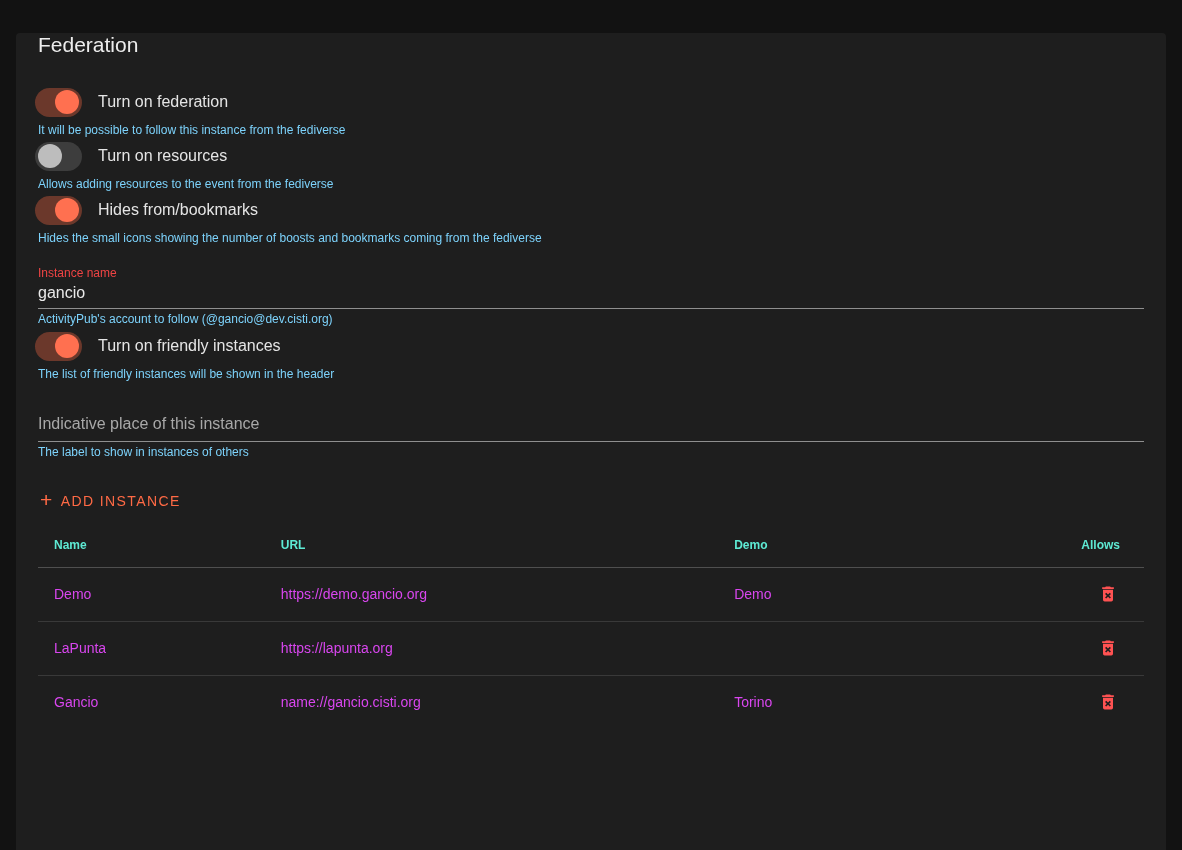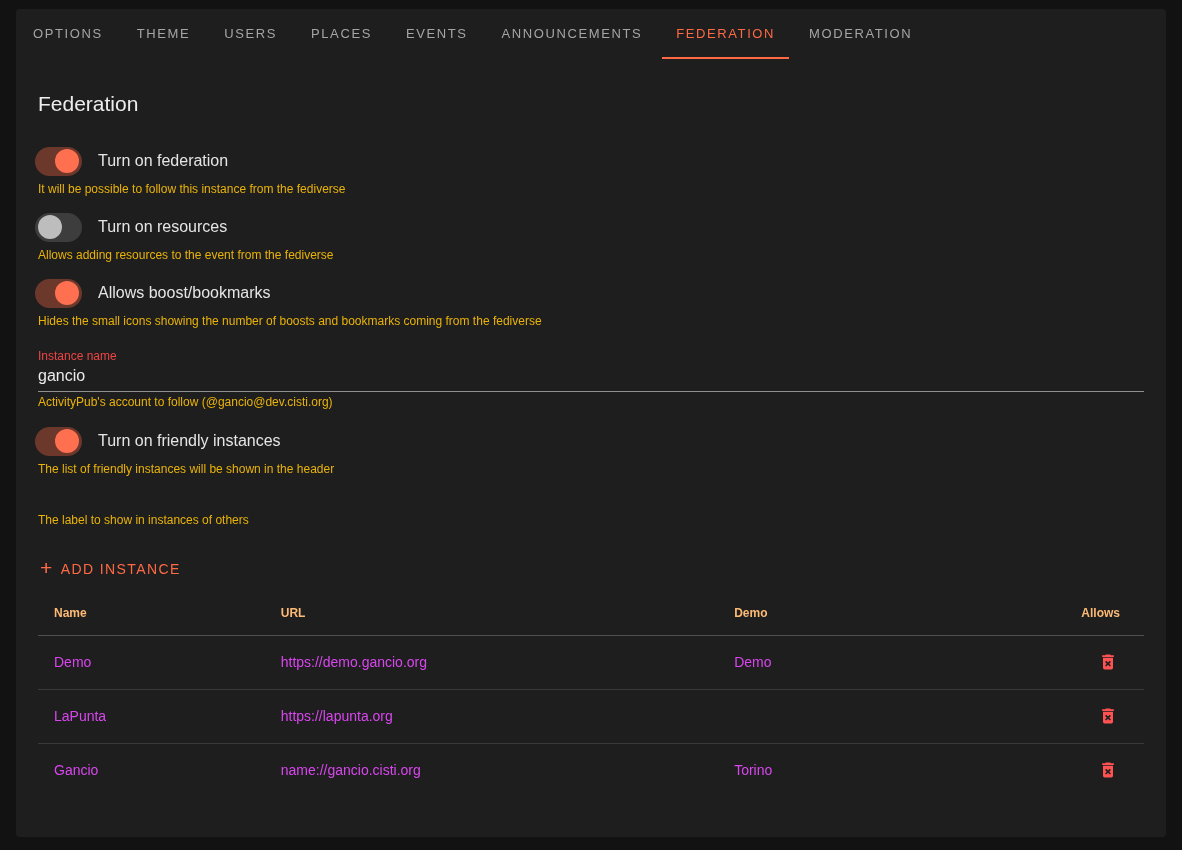--- a/index.html
+++ b/index.html
@@ -45,21 +45,21 @@
     border-bottom-color:var(--accent);
   }
   
   .content{padding:0 22px;}
   h1.page-title{
     margin-top:33px;
     font-size:21px;
     font-weight:400;
     color:#ededed;
   }
-  .setting{margin-top:16px;}
+  .setting{margin-top:4px;}
   .setting.first{margin-top:30px;}
   .switch-row{display:flex;align-items:center;height:30px;}
   .switch{
     position:relative;
     width:47px;height:29px;
     margin-left:-3px;
     cursor:pointer;
     flex:0 0 auto;
   }
   .switch .track{
@@ -75,21 +75,21 @@
   .switch.on .track{background:#6b382b;}
   .switch.on .thumb{left:20px;background:#ff7050;}
   .switch-label{
     margin-left:16px;
     font-size:16px;
     color:#e5e5e5;
   }
   .hint{
     margin-top:6px;
     font-size:12px;
-    color:#eab308;
+    color:#7dd3fc;
   }
   
   .field{display:block;margin-top:20px;}
   .field-label{
     display:block;
     font-size:12px;
     color:#ef4444;
     line-height:16px;
   }
   .field input{
@@ -131,21 +131,21 @@
   table{
     width:100%;
     margin-top:8px;
     border-collapse:collapse;
   }
   th{
     height:44px;
     text-align:left;
     font-size:12px;
     font-weight:700;
-    color:#fdba74;
+    color:#5eead4;
     padding:0 16px;
     border-bottom:1px solid rgba(255,255,255,0.22);
   }
   td{
     height:48px;
     font-size:14px;
     color:#d946ef;
     padding:14px 16px;
     border-bottom:1px solid rgba(255,255,255,0.12);
   }
@@ -156,30 +156,20 @@
     padding:2px;
     line-height:0;
   }
   .delete-btn svg{width:20px;height:20px;fill:var(--danger);}
 </style>
 </head>
 <body>
 
 <div class="card">
 
-  <div class="tabs">
-    <button class="tab">OPTIONS</button>
-    <button class="tab">THEME</button>
-    <button class="tab">USERS</button>
-    <button class="tab">PLACES</button>
-    <button class="tab">EVENTS</button>
-    <button class="tab">ANNOUNCEMENTS</button>
-    <button class="tab active">FEDERATION</button>
-    <button class="tab">MODERATION</button>
-  </div>
 
   <div class="content">
 
     <h1 class="page-title">Federation</h1>
 
     <div class="setting first">
       <div class="switch-row">
         <span class="switch on">
           <span class="track"></span>
           <span class="thumb"></span>
@@ -199,21 +189,21 @@
       </div>
       <div class="hint">Allows adding resources to the event from the fediverse</div>
     </div>
 
     <div class="setting">
       <div class="switch-row">
         <span class="switch on">
           <span class="track"></span>
           <span class="thumb"></span>
         </span>
-        <span class="switch-label">Allows boost/bookmarks</span>
+        <span class="switch-label">Hides from/bookmarks</span>
       </div>
       <div class="hint">Hides the small icons showing the number of boosts and bookmarks coming from the fediverse</div>
     </div>
 
     <label class="field">
       <span class="field-label">Instance name</span>
       <input type="text" value="gancio" style="">
       <span class="hint">ActivityPub's account to follow (@gancio@dev.cisti.org)</span>
     </label>
 
@@ -222,20 +212,21 @@
         <span class="switch on">
           <span class="track"></span>
           <span class="thumb"></span>
         </span>
         <span class="switch-label">Turn on friendly instances</span>
       </div>
       <div class="hint">The list of friendly instances will be shown in the header</div>
     </div>
 
     <label class="field place">
+      <input type="text" placeholder="Indicative place of this instance" style="">
       <span class="hint">The label to show in instances of others</span>
     </label>
 
     <button class="add-btn">
       <span class="plus">+</span>
       <span>ADD INSTANCE</span>
     </button>
 
     <table>
       <colgroup>

